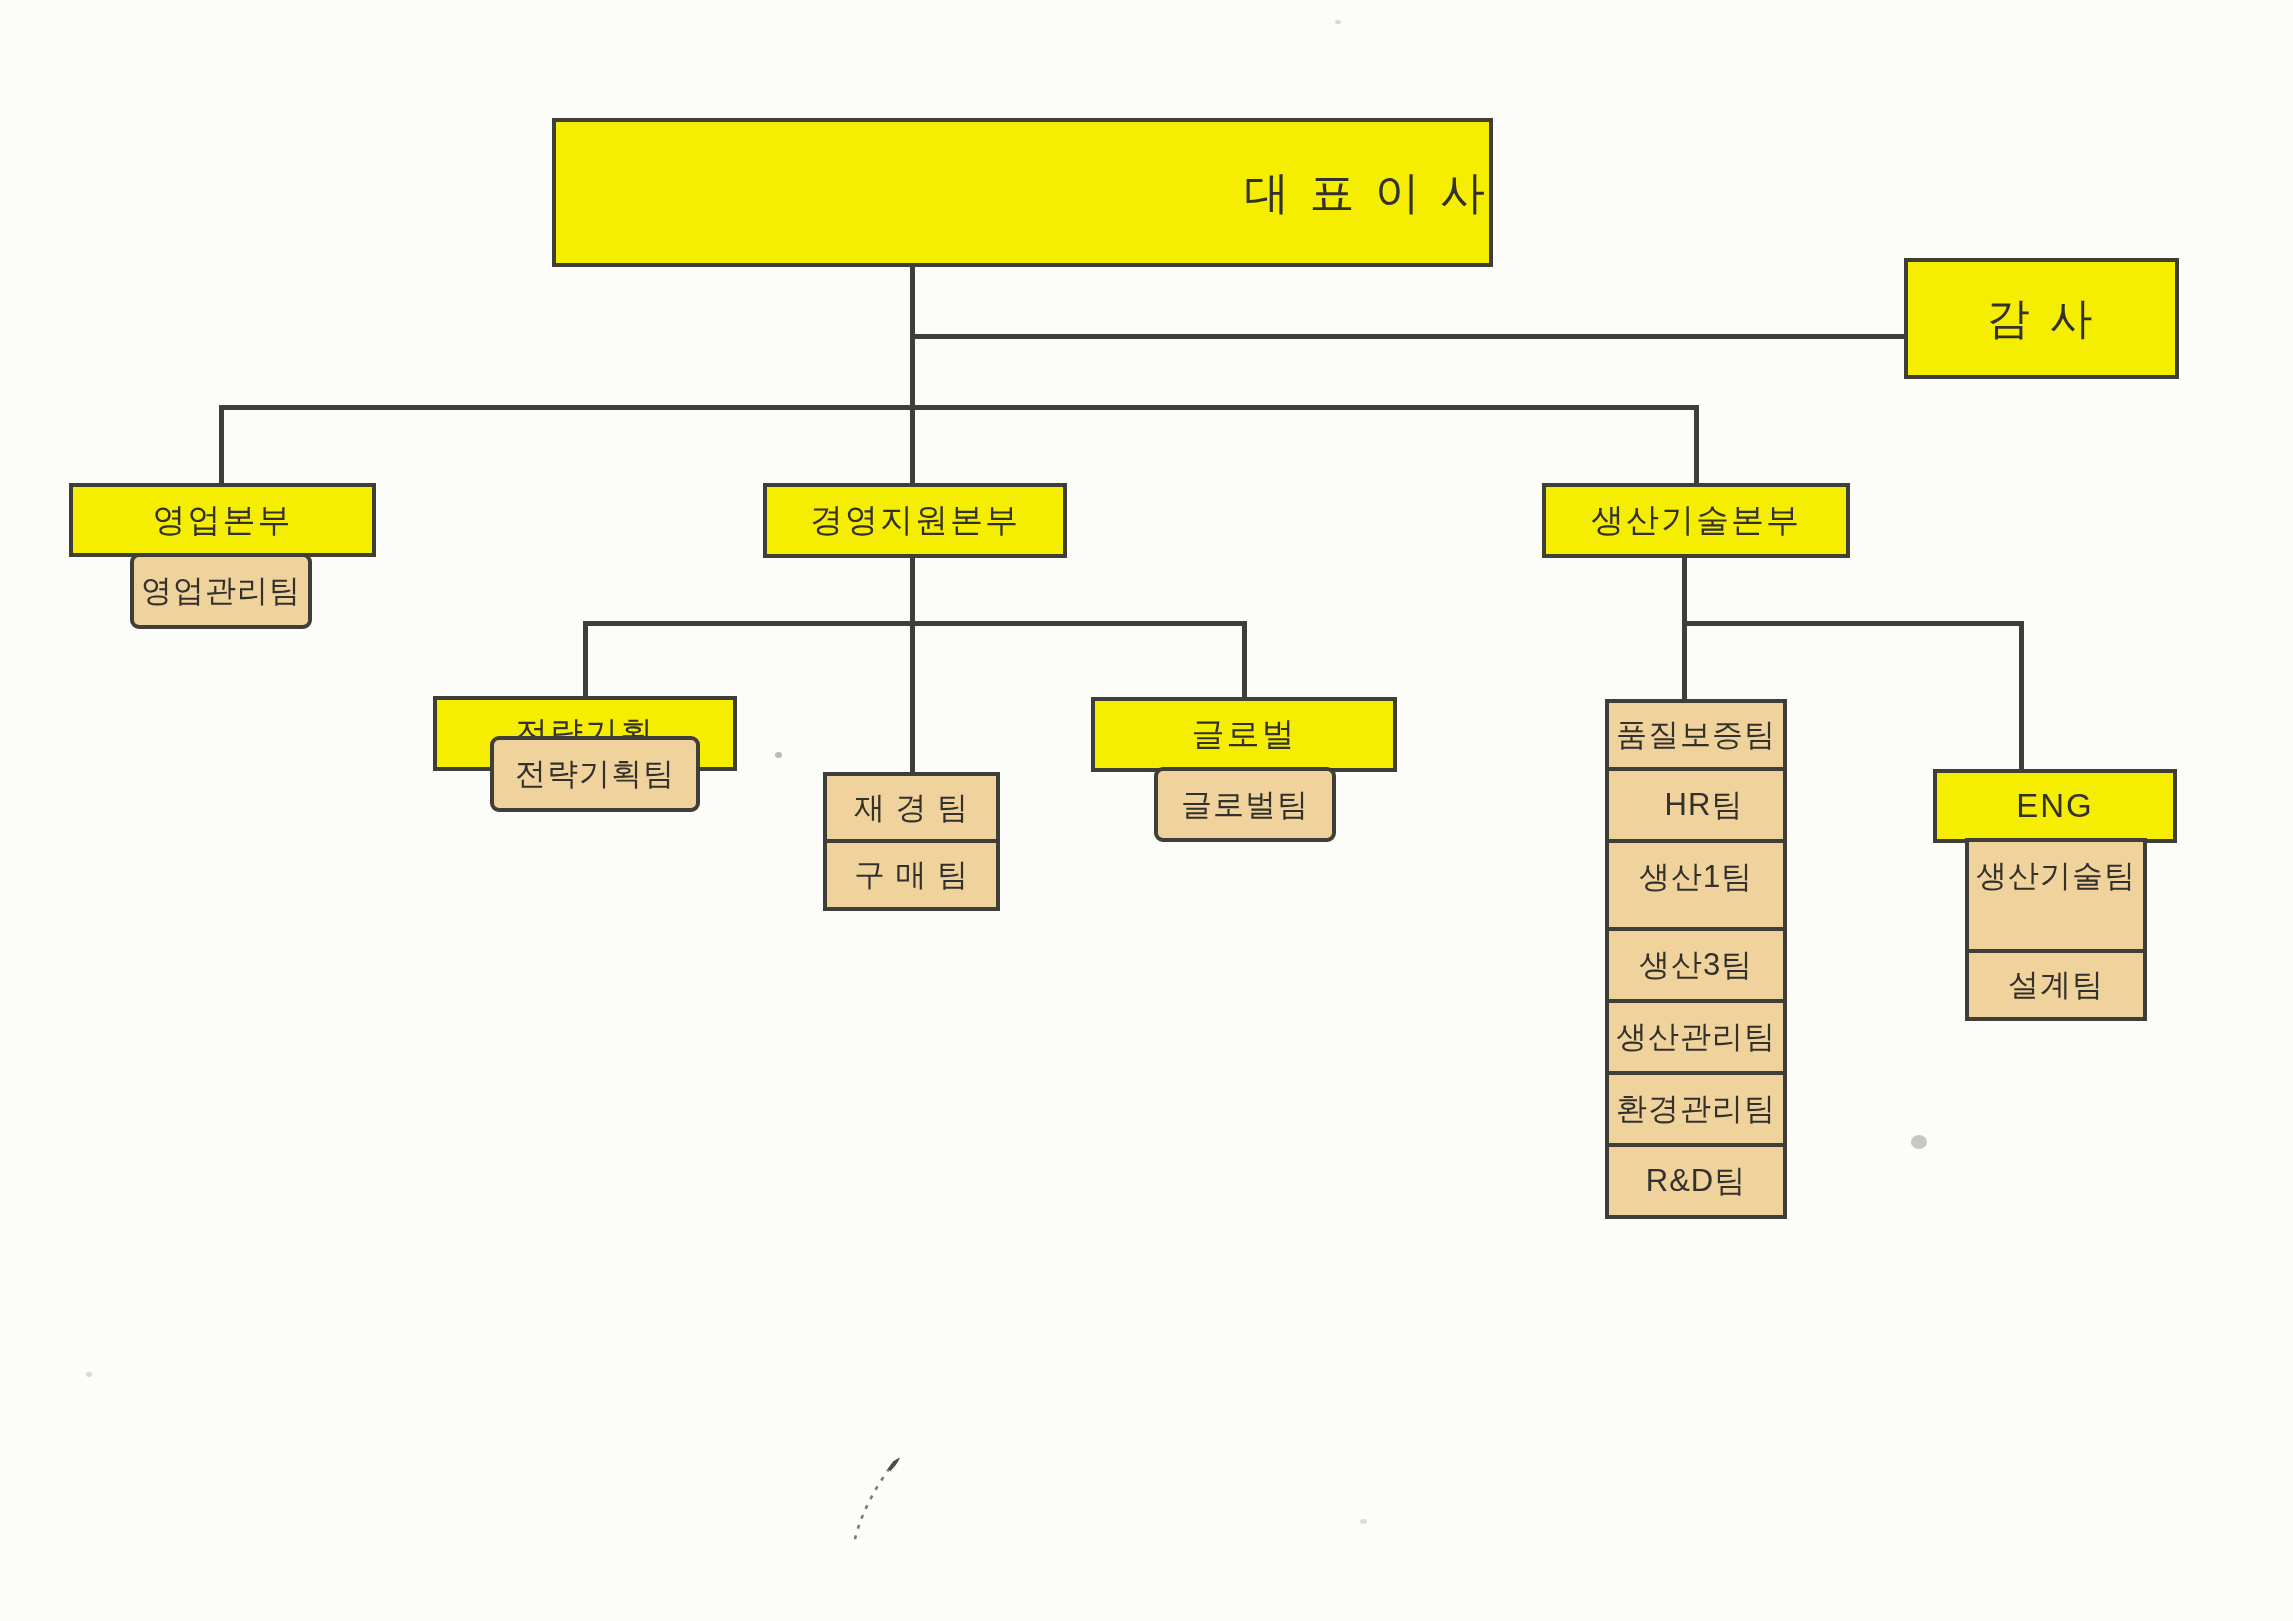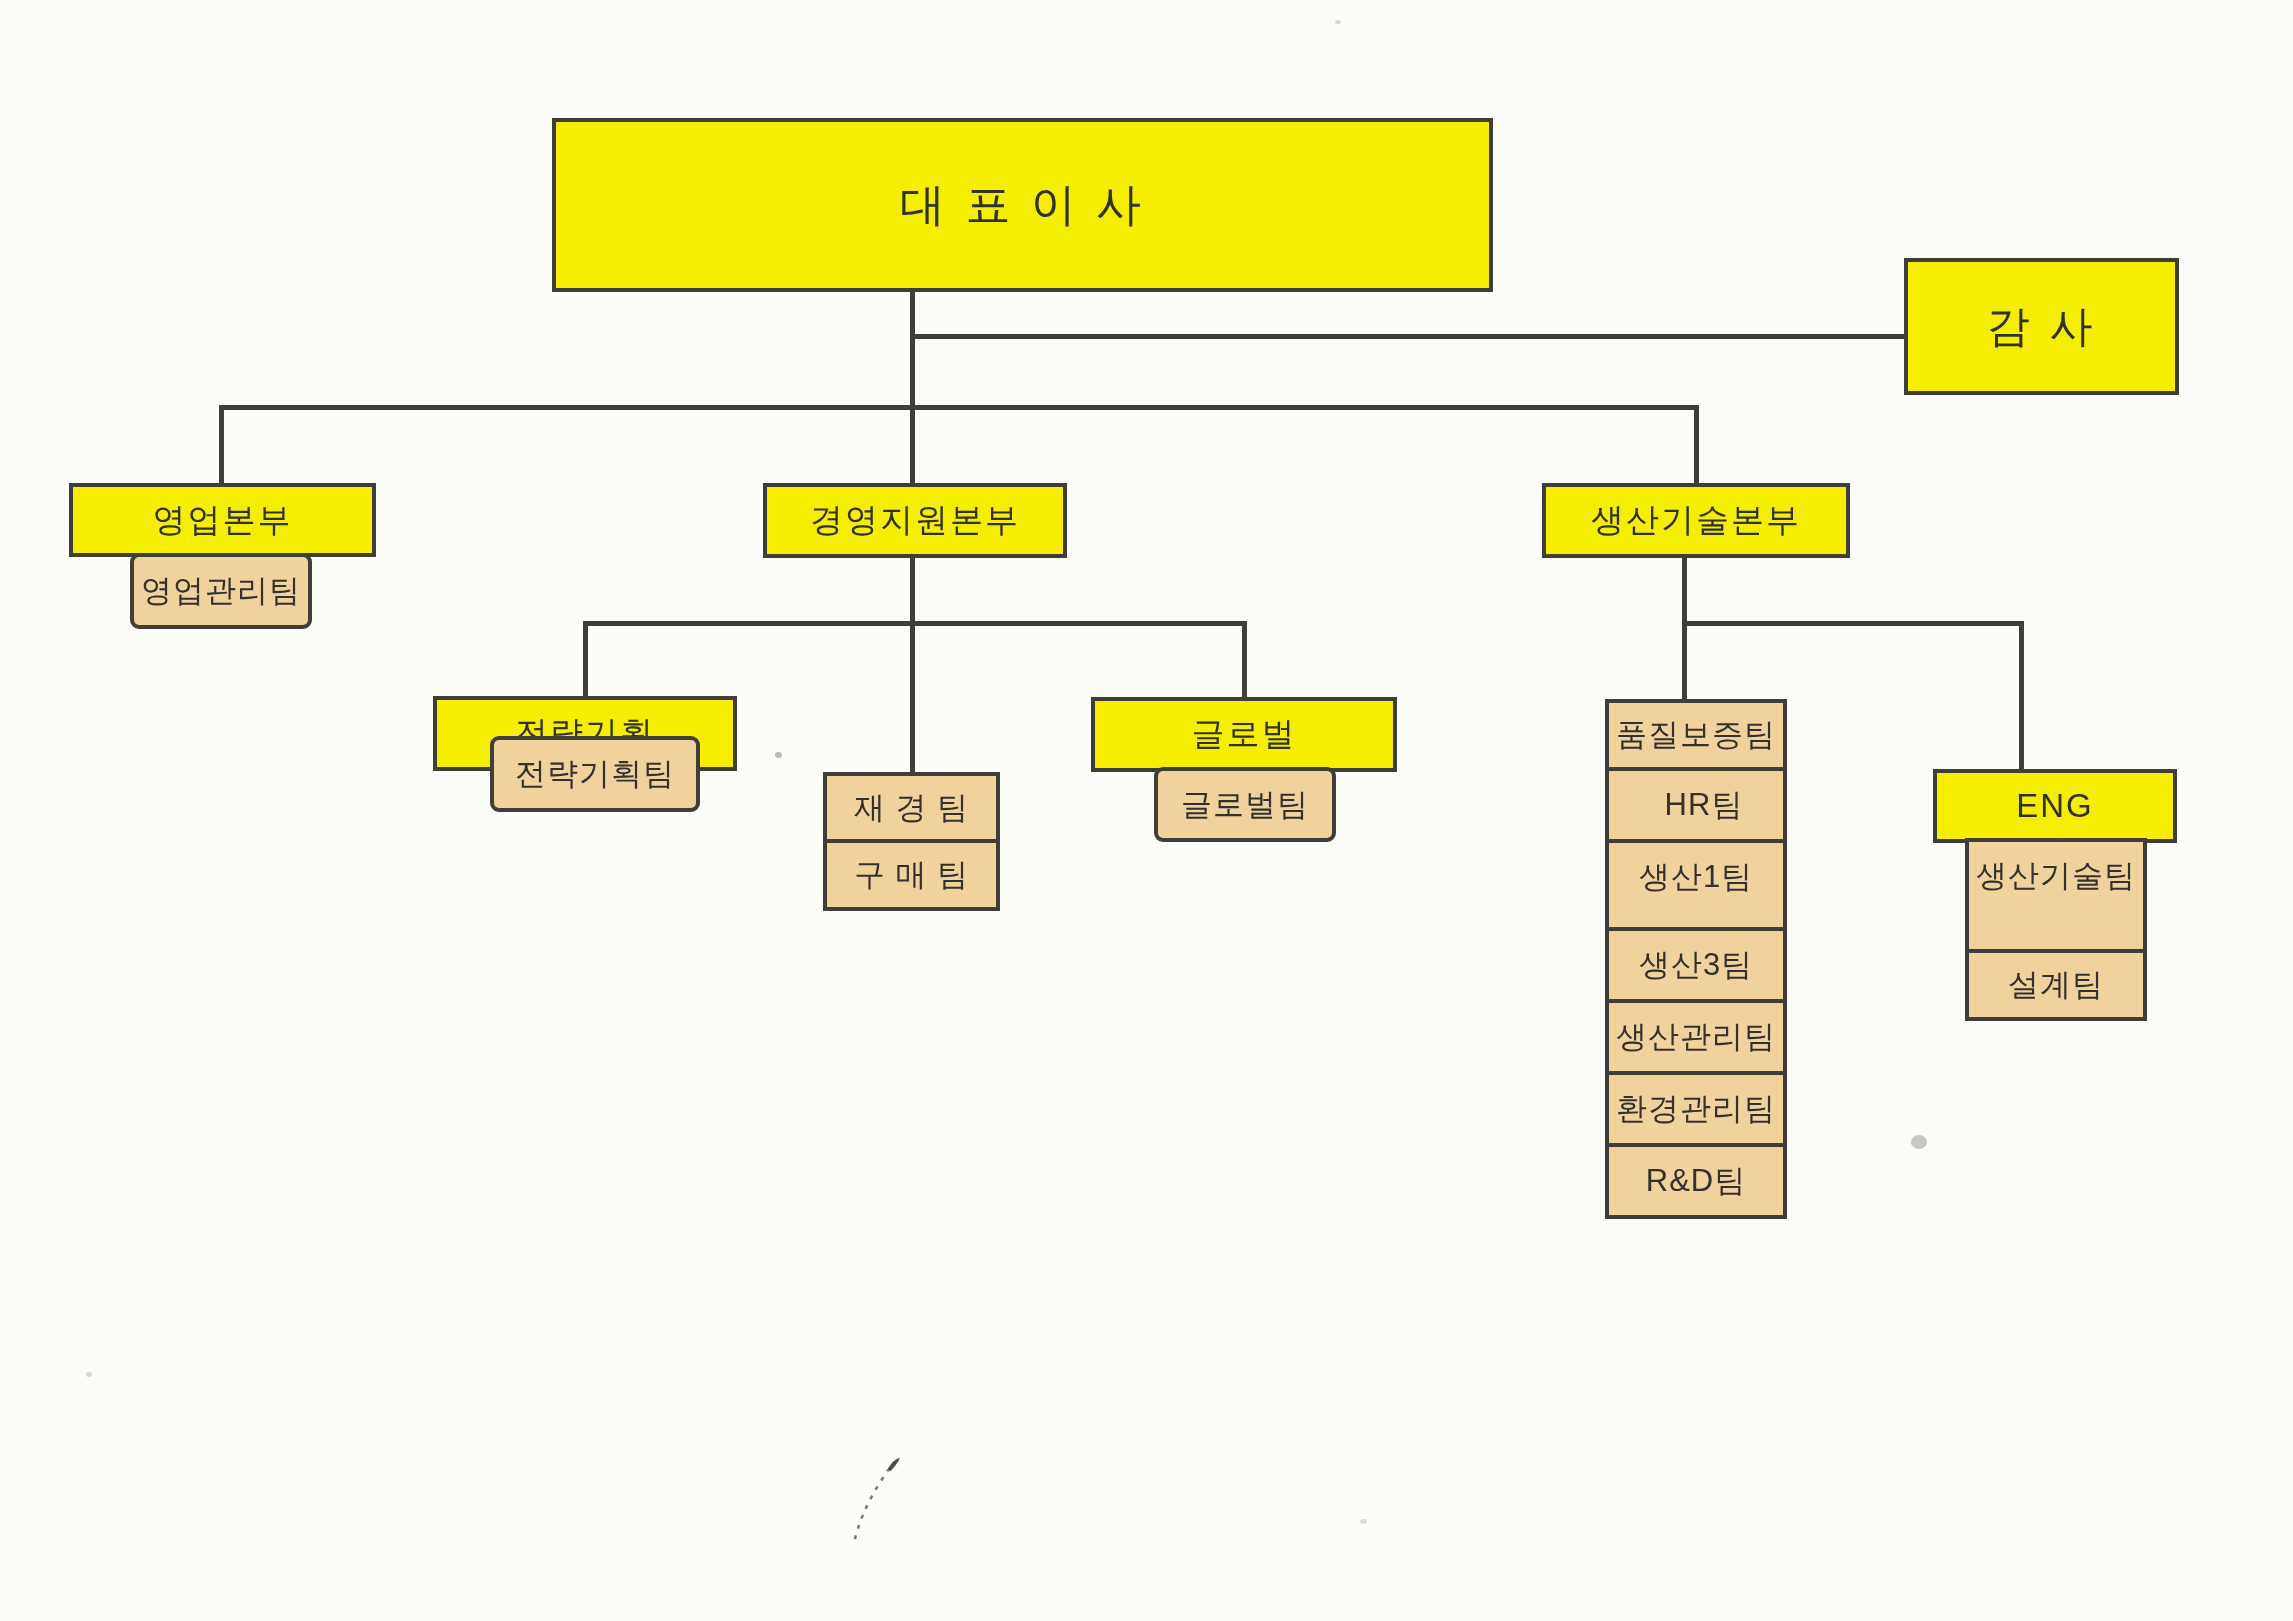--- a/index.html
+++ b/index.html
@@ -58,25 +58,25 @@
 <div class="line" style="left:583px;top:621px;width:664px;height:4.9px;"></div>
 <div class="line" style="left:583px;top:621px;width:4.9px;height:78px;"></div>
 <div class="line" style="left:910px;top:621px;width:4.9px;height:155px;"></div>
 <div class="line" style="left:1242px;top:621px;width:4.9px;height:79px;"></div>
 
 <div class="line" style="left:1682px;top:557px;width:4.9px;height:69px;"></div>
 <div class="line" style="left:1682px;top:621px;width:342px;height:4.9px;"></div>
 <div class="line" style="left:1682px;top:621px;width:4.9px;height:81px;"></div>
 <div class="line" style="left:2019px;top:621px;width:4.9px;height:152px;"></div>
 
-<div class="node ceo-box" style="left:552px;top:118px;width:941px;height:174px;">
+<div class="node ceo-box" style="left:552px;top:118px;width:941px;height:149px;justify-content:flex-end;">
   <span>대 표 이 사</span>
 </div>
 
-<div class="node auditor-box" style="left:1904px;top:258px;width:275px;height:137px;">
+<div class="node auditor-box" style="left:1904px;top:258px;width:275px;height:121px;">
   <span>감 사</span>
 </div>
 
 <div class="node division" style="left:69px;top:483px;width:307px;height:74px;">
   <span>영업본부</span>
 </div>
 <div class="node team" style="left:130px;top:553px;width:182px;height:76px;">
   <span>영업관리팀</span>
 </div>
 

